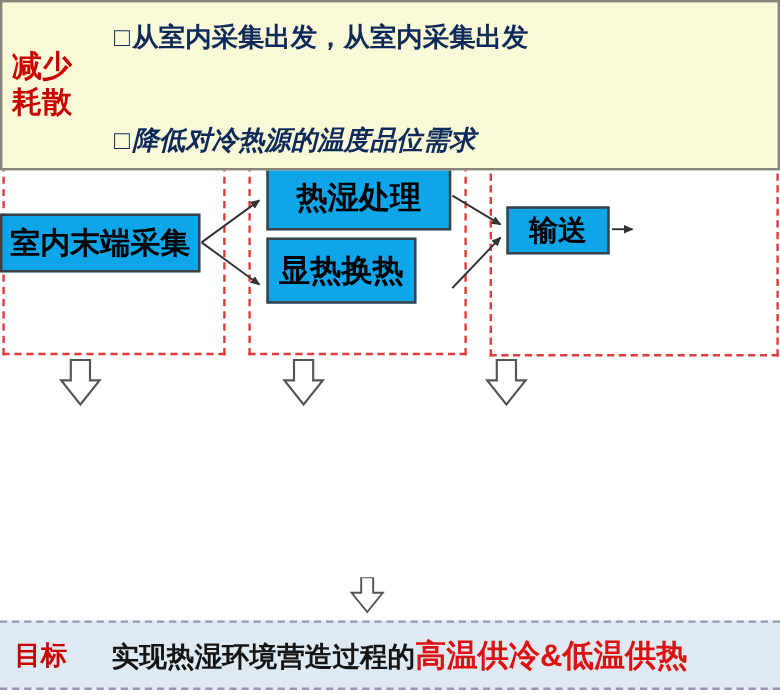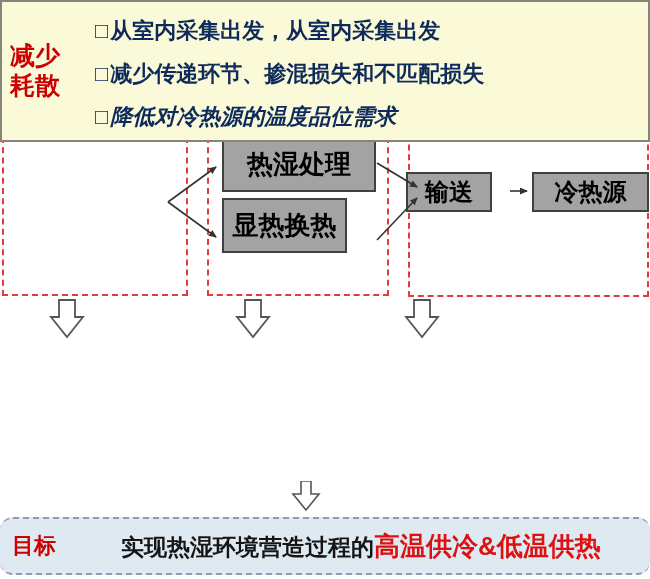--- a/index.html
+++ b/index.html
@@ -4,21 +4,21 @@
 <style>
   * { margin:0; padding:0; box-sizing:border-box; }
   body { background:#ffffff; }
   .stage {
     position:relative; width:650px; height:579px; background:#ffffff;
     font-family:"Liberation Sans","DejaVu Sans",sans-serif; overflow:hidden;
   }
   .dashed-box { position:absolute; border:2px dashed #e23b3b; background:transparent; }
   .sub-label { position:absolute; color:#c00000; font-weight:bold; font-size:21px; white-space:nowrap; }
   .node {
-    position:absolute; background:#a3a3a3; border:2px solid #404040;
+    position:absolute; background:#0ea5e9; border:2px solid #404040;
     display:flex; align-items:center; justify-content:center;
     font-weight:bold; color:#000; white-space:nowrap;
   }
   .top-title { position:absolute; color:#1515cc; font-weight:bold; font-size:24px; white-space:nowrap; }
   .icon-abs { position:absolute; }
   .connector-layer { position:absolute; left:0; top:0; width:650px; height:579px; pointer-events:none; }
   .reduce-panel {
     position:absolute; left:0; top:340; width:650px; height:142px;
     background:#fafad8; border:2px solid #85857a;
   }
@@ -27,24 +27,24 @@
     font-size:25px; line-height:30px; text-align:right;
   }
   .bullet-row {
     position:absolute; left:93px; color:#0e2a5a; font-weight:bold;
     font-size:22px; white-space:nowrap;
   }
   .bullet-char { margin-right:2px; }
   .goal-panel {
     position:absolute; left:0; top:517px; width:650px; height:58px;
     background:#dfe9f1; border-top:2px dashed #9797b5; border-bottom:2px dashed #9797b5;
-    display:flex; align-items:center;border-radius:13px;
+    display:flex; align-items:center;
   }
   .goal-label { position:absolute; left:12px; color:#cc0000; font-weight:bold; font-size:22px; }
-  .goal-text { position:absolute; left:93px; white-space:nowrap;margin-left:28px; }
+  .goal-text { position:absolute; left:93px; white-space:nowrap; }
   .goal-black { color:#151515; font-weight:bold; font-size:23px; }
   .goal-red { color:#dd1111; font-weight:bold; font-size:26px; }
 </style>
 </head>
 <body>
 
 <div class="stage">
 
   <div class="dashed-box" style="left:1px; top:2px; width:647px; height:56px;"></div>
   <div class="sub-label" style="left:42px; top:19px;">子课题1</div>
@@ -64,24 +64,24 @@
   </svg>
 
   <div class="dashed-box" style="left:2px; top:86px; width:186px; height:210px;"></div>
   <div class="dashed-box" style="left:207px; top:86px; width:182px; height:210px;"></div>
   <div class="dashed-box" style="left:408px; top:86px; width:241px; height:211px;"></div>
 
   <div class="sub-label" style="left:45px; top:100px;">子课题2</div>
   <div class="sub-label" style="left:256px; top:100px;">子课题3</div>
   <div class="sub-label" style="left:517px; top:100px;">子课题4</div>
 
+  <div class="node" style="left:0px; top:178px; width:167px; height:49px; font-size:25px;">室内末端采集</div>
   <div class="node" style="left:222px; top:137px; width:154px; height:55px; font-size:26px;">热湿处理</div>
   <div class="node" style="left:222px; top:198px; width:125px; height:55px; font-size:26px;">显热换热</div>
-  <div class="node" style="left:406px; top:172px; width:86px; height:40px; font-size:24px;">输送</div>
-  <div class="node" style="left:532px; top:172px; width:117px; height:40px; font-size:24px;">冷热源</div>
+  <div class="node" style="left:422px; top:172px; width:86px; height:40px; font-size:24px;">输送</div>
 
   <svg class="connector-layer" viewBox="0 0 650 579">
     <defs>
       <marker id="ah" markerWidth="9" markerHeight="8" refX="7" refY="3.5" orient="auto" markerUnits="userSpaceOnUse">
         <path d="M0 0 L8 3.5 L0 7 Z" fill="#333"></path>
       </marker>
     </defs>
     <g stroke="#333" stroke-width="1.6" fill="none">
       <path d="M168 202 L216 167" marker-end="url(#ah)"></path>
       <path d="M168 202 L216 237" marker-end="url(#ah)"></path>
@@ -102,23 +102,20 @@
   </svg>
 
   <div class="reduce-panel">
     <div class="reduce-label">
       <div>减少</div>
       <div>耗散</div>
     </div>
     <div class="bullet-row" style="top:14px;">
       <span class="bullet-char">□</span><span>从室内采集出发，从室内采集出发</span>
     </div>
-    <div class="bullet-row" style="top:57px;">
-      <span class="bullet-char">□</span><span>减少传递环节、掺混损失和不匹配损失</span>
-    </div>
     <div class="bullet-row" style="top:100px;font-style:italic;">
       <span class="bullet-char">□</span><span>降低对冷热源的温度品位需求</span>
     </div>
   </div>
 
   <svg class="icon-abs" style="left:289px; top:481px;" width="34" height="31" viewBox="0 0 34 31">
     <path d="M12 0 H22 V13 H30 L17 29 L4 13 H12 Z" fill="#ffffff" stroke="#555" stroke-width="1.6"></path>
   </svg>
 
   <div class="goal-panel">

